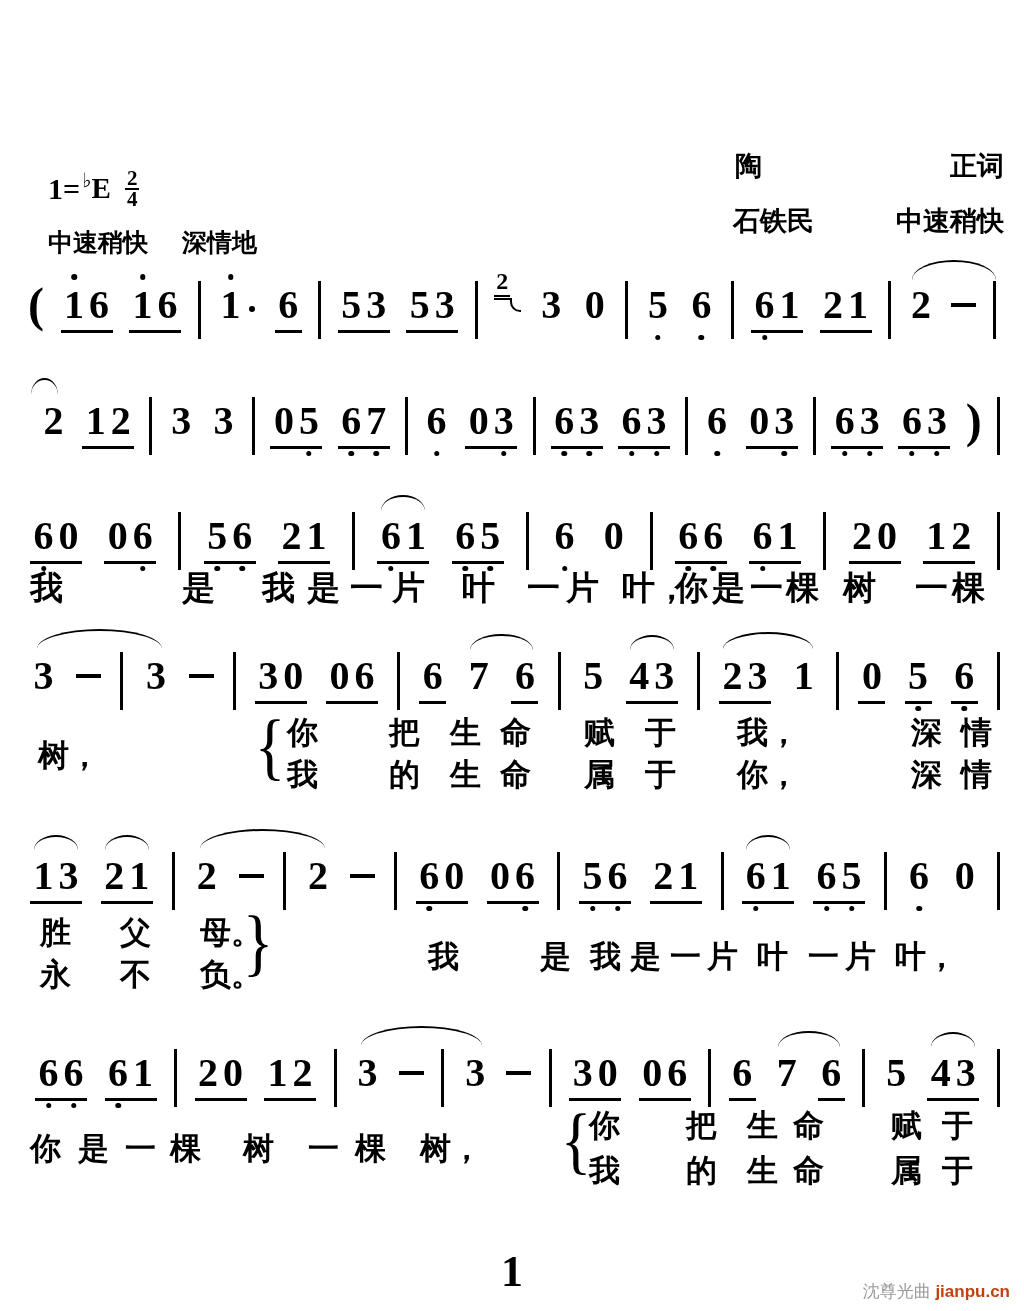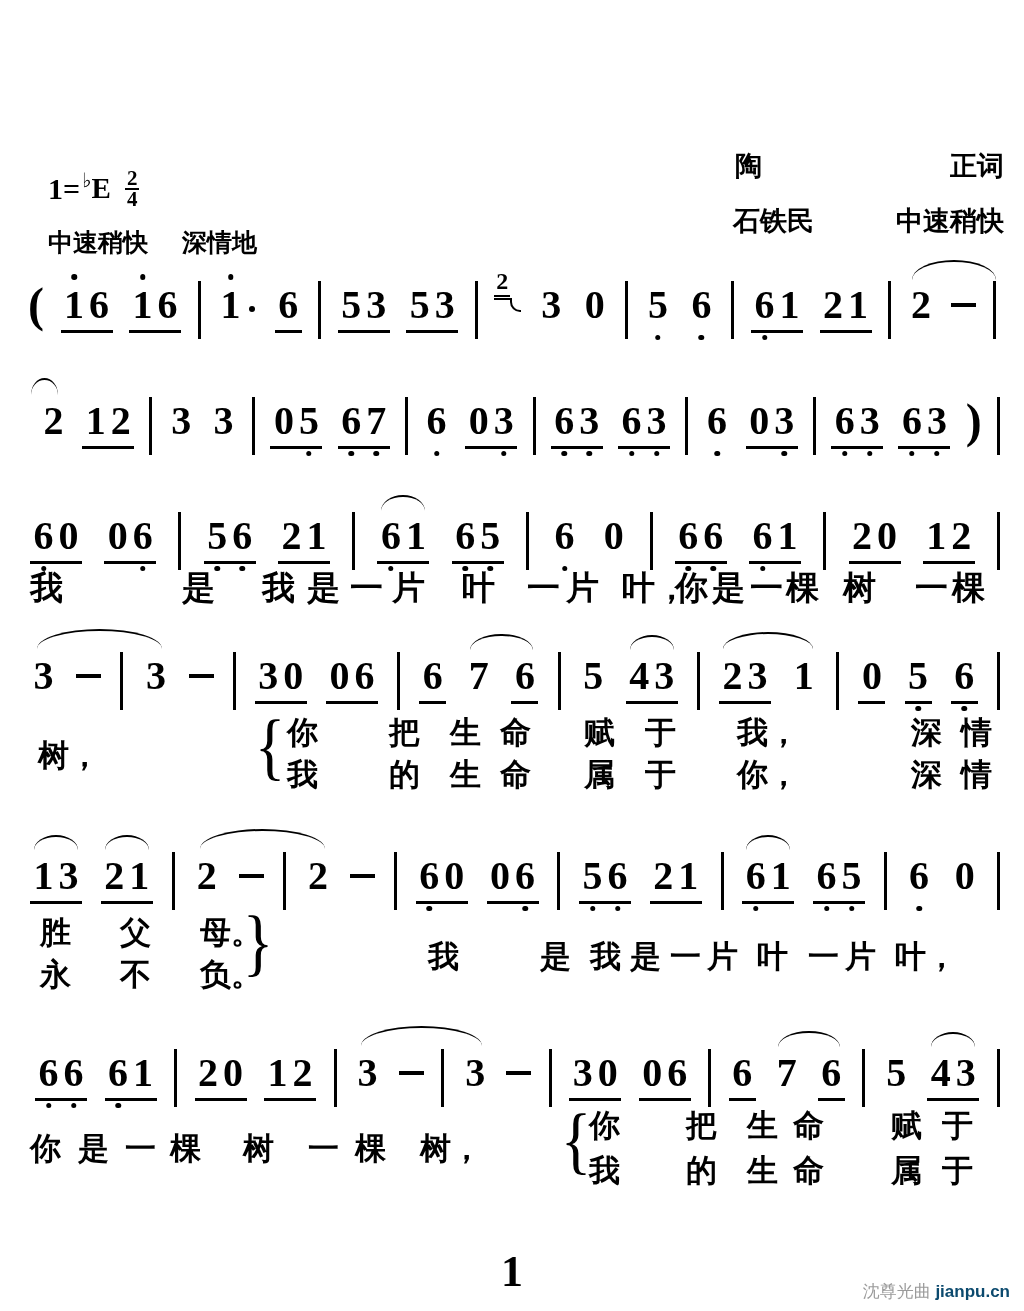--- a/index.html
+++ b/index.html
@@ -516,16 +516,16 @@
       <div class="lyr" style="left: 793px; top: 1150px; font-size: 31px;">命</div>
       <div class="lyr" style="left: 891px; top: 1150px; font-size: 31px;">属</div>
       <div class="lyr" style="left: 942px; top: 1150px; font-size: 31px;">于</div>
       <div class="brace" style="left: 252px; top: 700px; font-size: 75px; line-height: 92px;">{</div>
       <div class="brace" style="left: 240px; top: 896px; font-size: 75px; line-height: 92px;">}</div>
       <div class="brace" style="left: 558px; top: 1094px; font-size: 75px; line-height: 92px;">{</div>
     </div>
 
   <div class="pagenum">1</div>
   <div class="watermark">
-    <span class="wm-cn">沈尊光曲 </span><span class="wm-site" style="color: #0c4a6e;">jianpu.cn</span>
+    <span class="wm-cn">沈尊光曲 </span><span class="wm-site" style="color: #c2410c;">jianpu.cn</span>
   </div>
 
 </div>
 
 </body></html>

